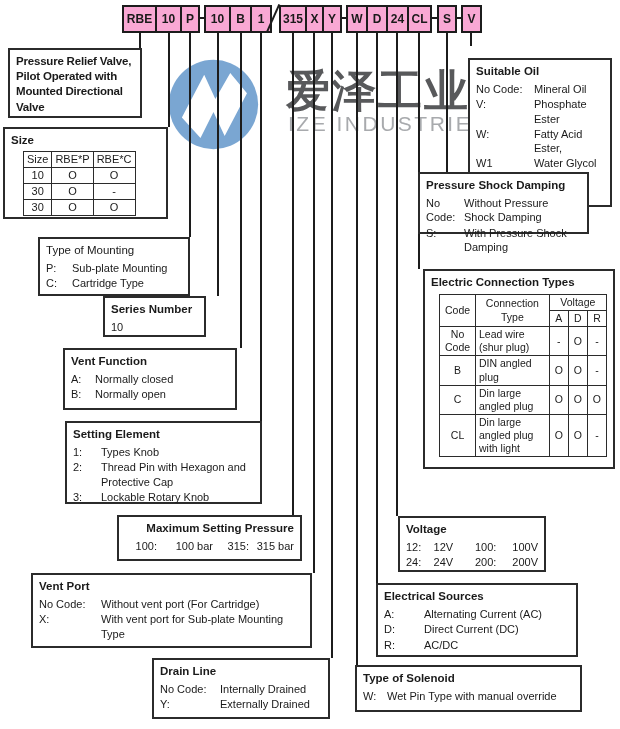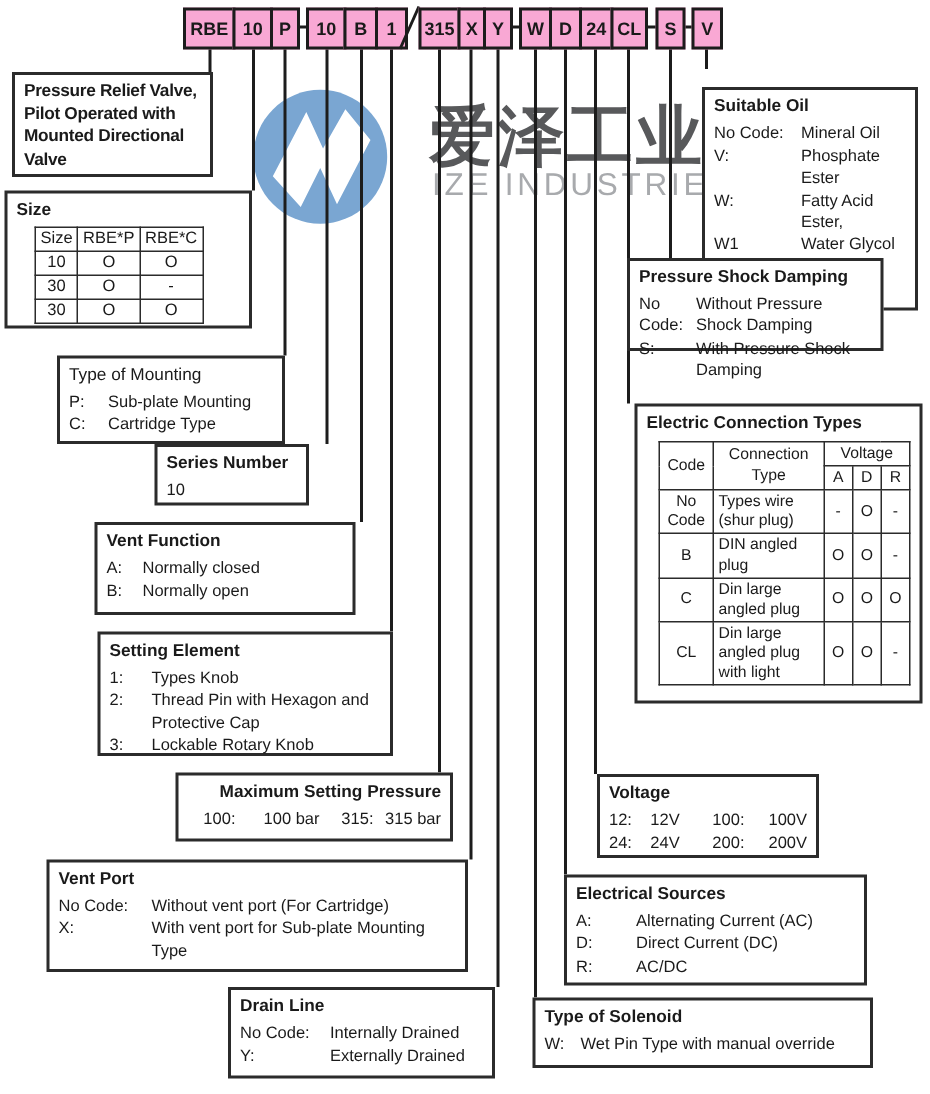--- a/index.html
+++ b/index.html
@@ -260,21 +260,21 @@
         <td class="w-type" rowspan="2">Connection Type</td>
         <td colspan="3">Voltage</td>
       </tr>
       <tr>
         <td class="w-v">A</td>
         <td class="w-v">D</td>
         <td class="w-v">R</td>
       </tr>
       <tr>
         <td>No Code</td>
-        <td class="lt">Types wire (shur plug)</td>
+        <td class="lt">Lead wire (shur plug)</td>
         <td>-</td>
         <td>O</td>
         <td>-</td>
       </tr>
       <tr>
         <td>B</td>
         <td class="lt">DIN angled plug</td>
         <td>O</td>
         <td>O</td>
         <td>-</td>

